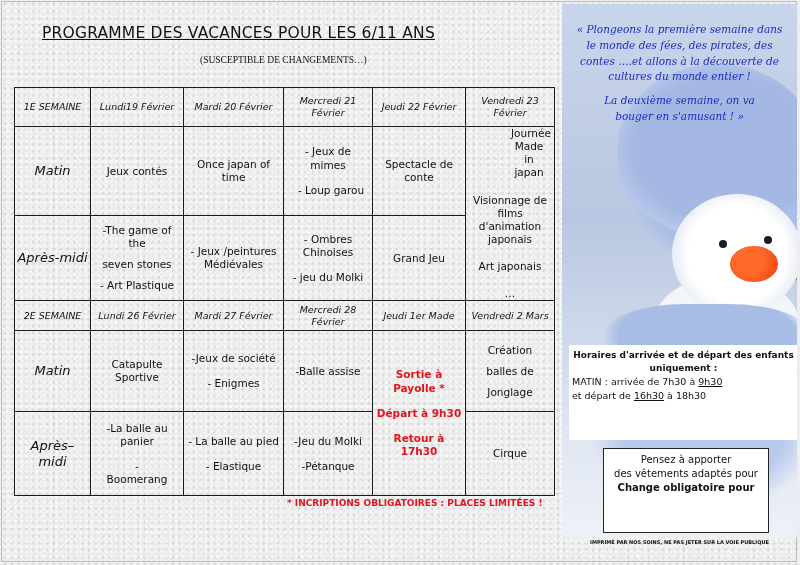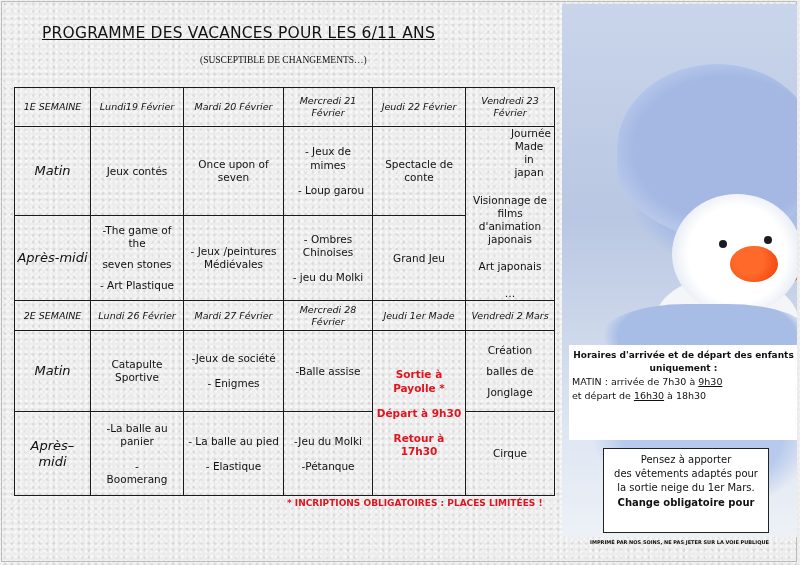--- a/index.html
+++ b/index.html
@@ -112,21 +112,21 @@
     <td class="hdr">Jeudi 22 Février</td>
     <td class="hdr">Vendredi 23 Février</td>
   </tr>
 
   <tr style="height:84px">
     <td class="period">Matin</td>
     <td class="cell-lines">
           <div>Jeux contés</div>
         </td>
     <td class="cell-lines">
-          <div>Once upon of seven</div>
+          <div>Once japan of time</div>
         </td>
     <td class="cell-lines" style="text-align:center;">
       <div>- Jeux de mimes</div>
       <div class="gap1" style="padding-left:6px;">- Loup garou</div>
     </td>
     <td class="cell-lines" style="padding:0 8px;">
           <div>Spectacle de conte</div>
         </td>
     <td class="cell-lines" rowspan="2" style="padding:0 1px;">
       <div style="padding:0 6px;margin-left:38px;">Journée Made in japan</div>
@@ -212,30 +212,33 @@
 <div class="notice">* INCRIPTIONS OBLIGATOIRES : PLACES LIMITÉES !</div>
 
 <div class="panel">
   <div class="hat"></div>
   <div class="snow-face"></div>
   <div class="scarf"></div>
   <div class="eye" style="left:157px; top:236px;"></div>
   <div class="eye" style="left:202px; top:232px;"></div>
   <div class="nose"></div>
 
+  <div class="quote">
+    <div style="padding:0 12px;">« Plongeons la première semaine dans le monde des fées, des pirates, des contes ….et allons à la découverte de cultures du monde entier !</div>
+    <div class="p2" style="padding:0 22px;">La deuxième semaine, on va bouger en s'amusant ! »</div>
+  </div>
 
   <div class="horaires">
     <div class="h-title">Horaires d'arrivée et de départ des enfants uniquement :</div>
     <div class="line"><span>MATIN : arrivée de 7h30 à </span><span class="u">9h30</span></div>
     <div class="line"><span>et départ de  </span><span class="u">16h30</span><span> à 18h30</span></div>
   </div>
 
   <div class="pensez">
     <div>Pensez à apporter</div>
     <div>des vêtements adaptés pour</div>
-    <div>la sortie neige du 1er Mars.</div>
     <div class="b">Change obligatoire pour</div>
   </div>
 </div>
 
 <div class="footer-wrap">
   <div class="footer" style="top:6px;">IMPRIMÉ PAR NOS SOINS, NE PAS JETER SUR LA VOIE PUBLIQUE</div>
 </div>
 
 </body></html>

